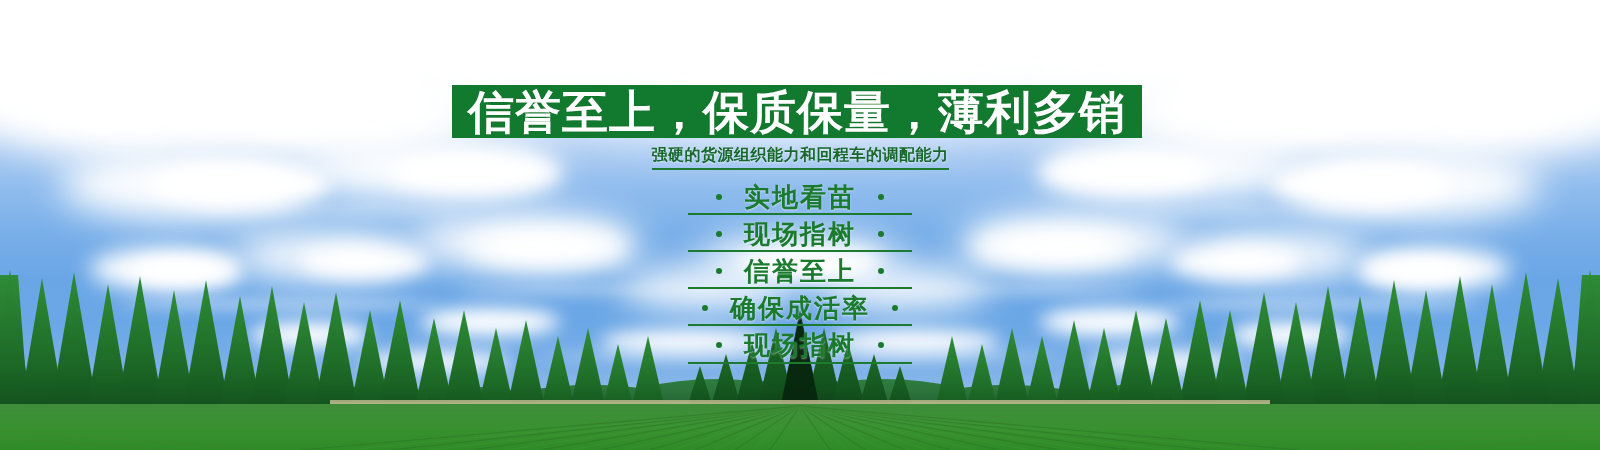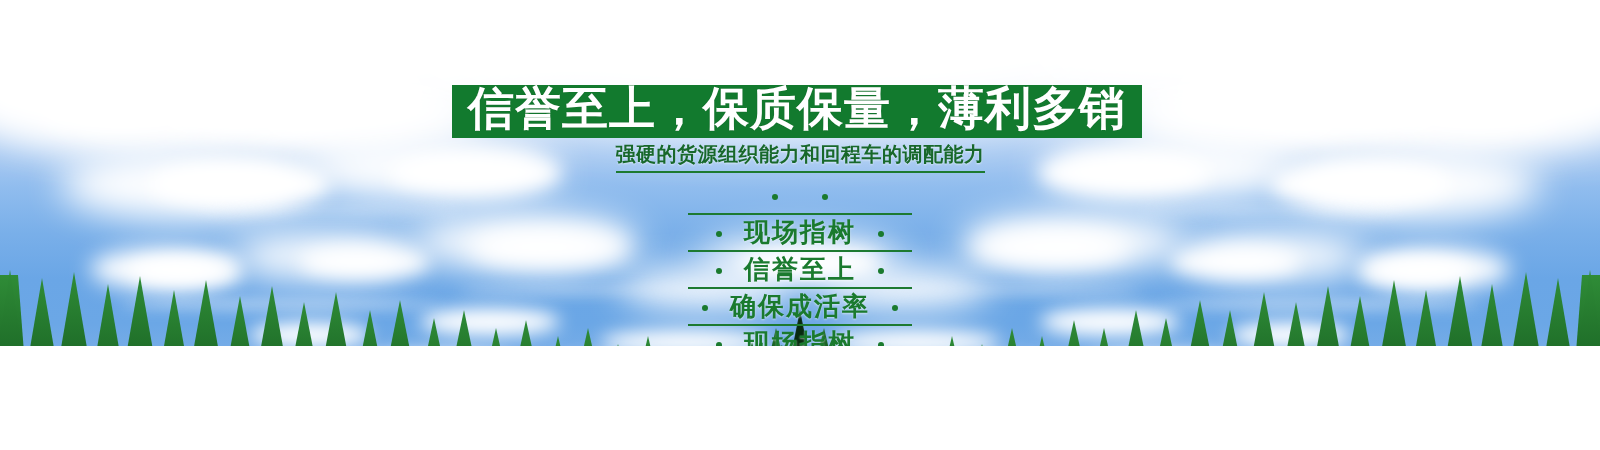--- a/index.html
+++ b/index.html
@@ -4,23 +4,23 @@
 <title>Banner</title>
 <style>
   html, body {
     margin: 0;
     padding: 0;
     background: #ffffff;
   }
   #banner {
     position: relative;
     width: 1600px;
-    height: 346px;
+    height: 450px;
     overflow: hidden;
-    font-family: Liberation Mono, monospace;
+    font-family: Liberation Sans, sans-serif;
     user-select: none;
   }
 
   
   .sky {
     position: absolute;
     left: 0; top: 0;
     width: 1600px; height: 450px;
     background: linear-gradient(to bottom,
       #ffffff 0%,
@@ -115,21 +115,21 @@
 
   .subtitle {
     position: absolute;
     left: 0; top: 146px;
     width: 1600px;
     text-align: center;
   }
   .subtitle span {
     display: inline-block;
     color: #18682b;
-    font-size: 20px;
+    font-size: 16px;
     font-weight: 700;
     letter-spacing: .5px;
     line-height: 1;
     padding-bottom: 5px;
     border-bottom: 2px solid #1d7a31;
     white-space: nowrap;
     text-shadow: 0 1px 2px rgba(255,255,255,.55);
   }
 
   .featurelist {
@@ -427,20 +427,21 @@
   </div>
 
   <div class="subtitle">
     <span>强硬的货源组织能力和回程车的调配能力</span>
   </div>
 
   <div class="featurelist">
 
     <div class="frow">
       <span class="dot left"></span>
+      <span class="ftext">实地看苗</span>
       <span class="dot right"></span>
       <span class="rule"></span>
     </div>
 
     <div class="frow">
       <span class="dot left"></span>
       <span class="ftext">现场指树</span>
       <span class="dot right"></span>
       <span class="rule"></span>
     </div>

